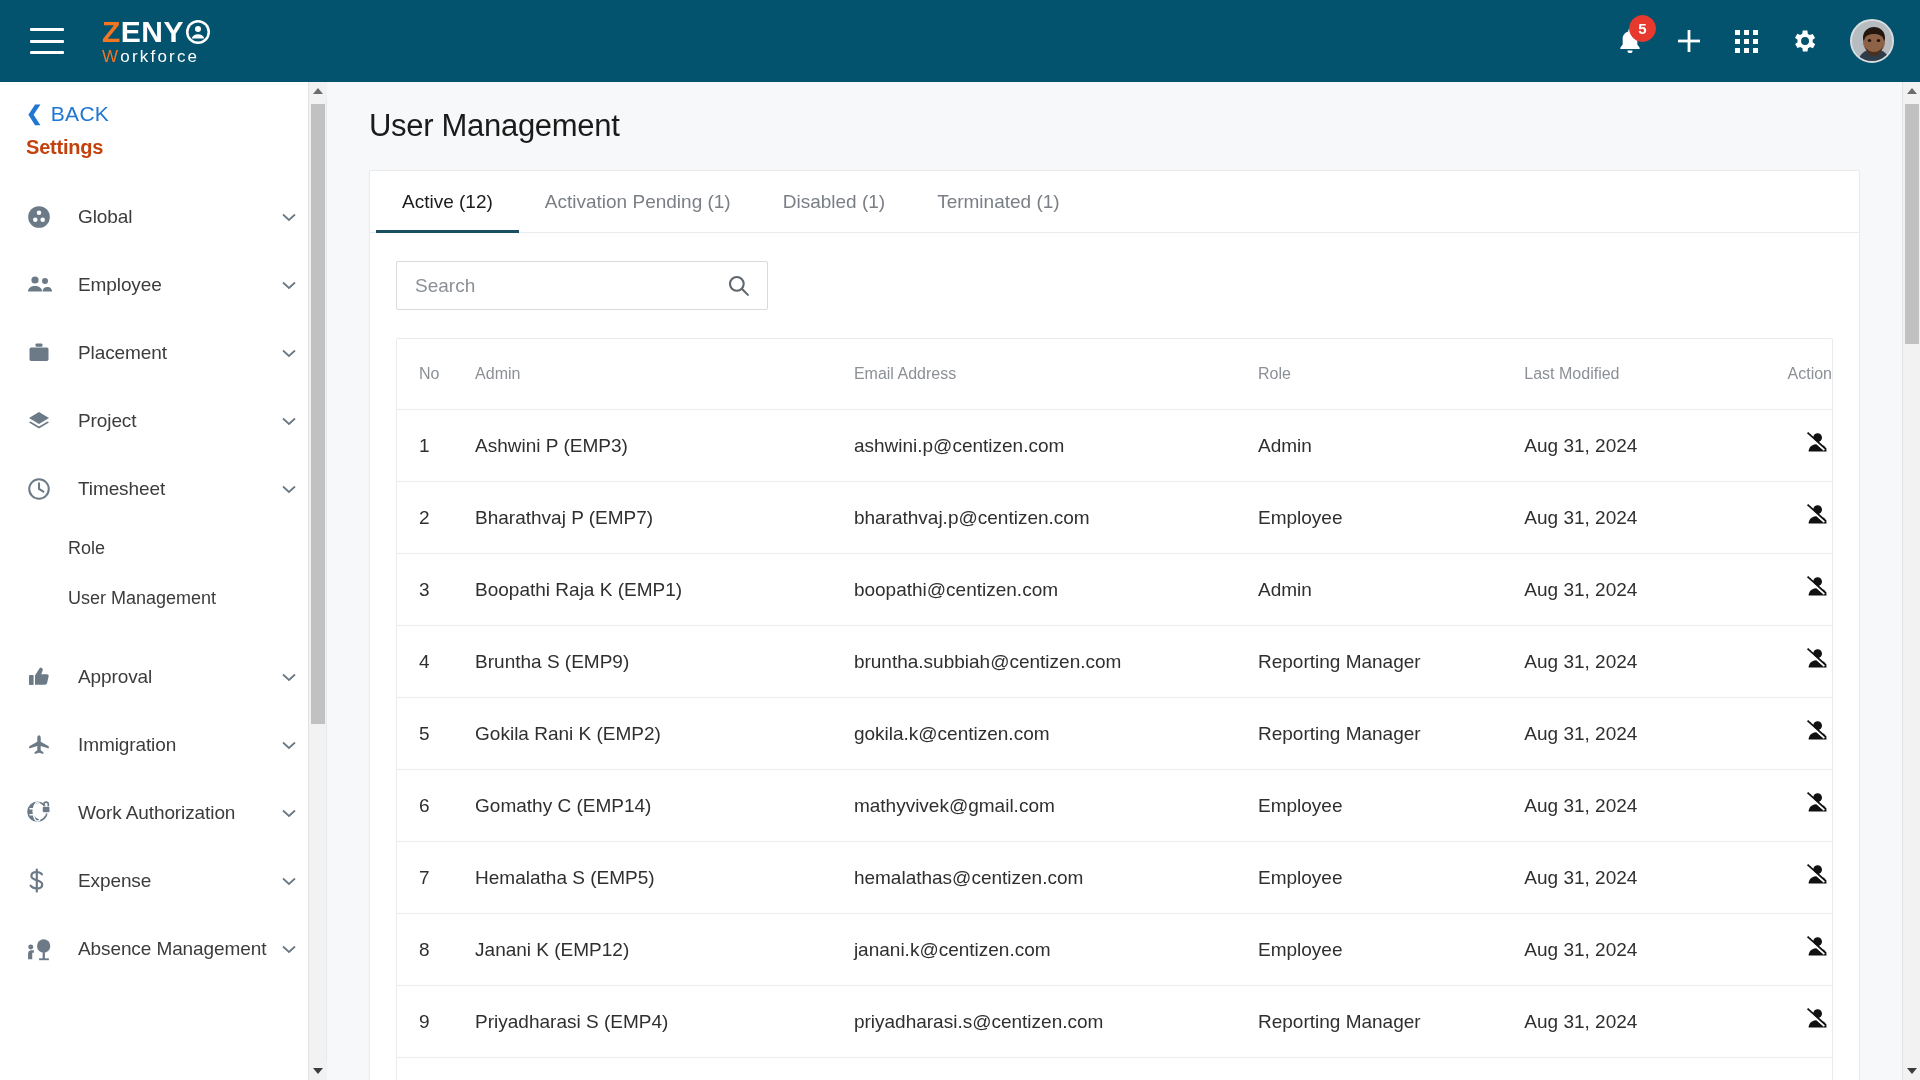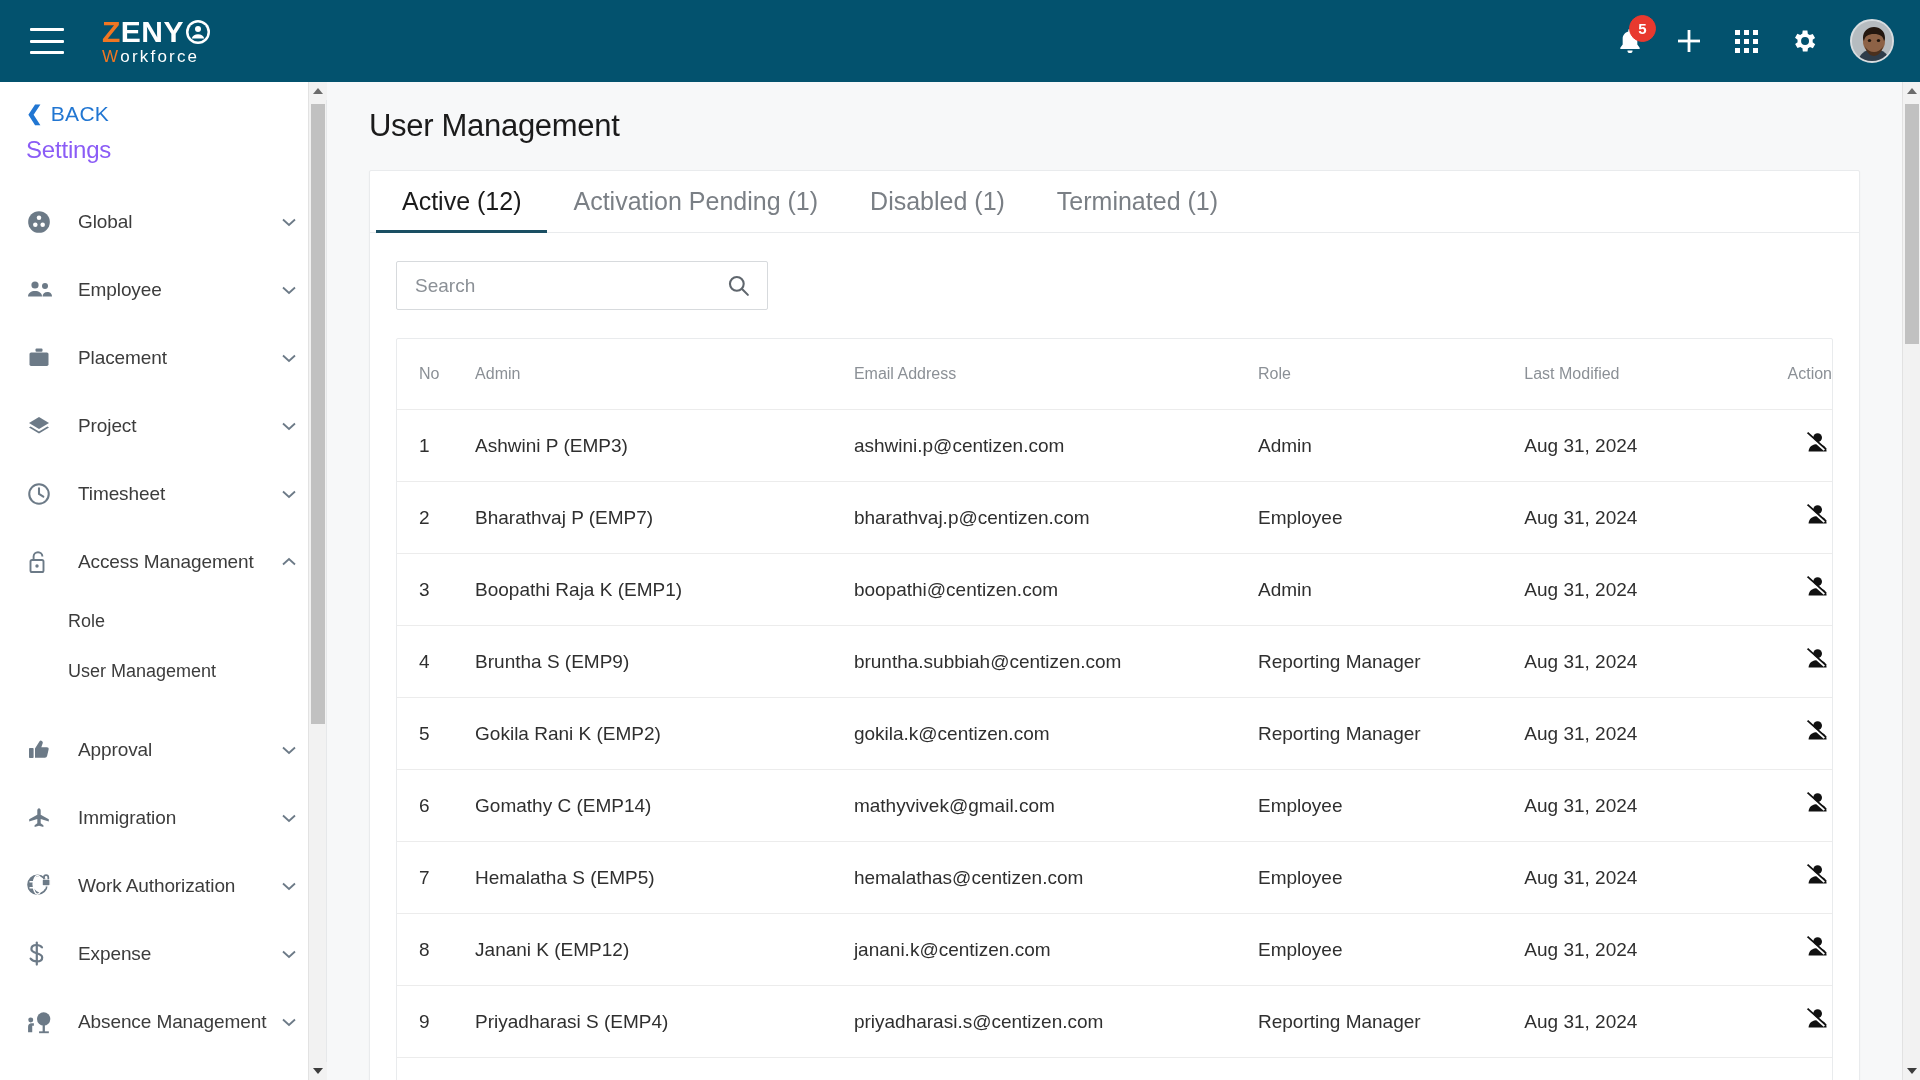--- a/index.html
+++ b/index.html
@@ -63,21 +63,21 @@
     display: flex; flex-direction: column;
     border-right: 1px solid #e6e8ea;
   }
   .side-scroll {
     flex: 1; overflow: hidden; position: relative;
     padding: 0 0 0 0;
   }
   .back-row { display: flex; align-items: center; gap: 8px; padding: 20px 0 0 26px; cursor: pointer; }
   .back-chevron { color: #2176d2; font-size: 20px; font-weight: bold; line-height: 1; transform: translateY(-1px); }
   .back-text { color: #2176d2; font-size: 21px; letter-spacing: 0.3px; }
-  .settings-title { font-size: 24px; color: #8b5cf6; font-weight: 400; padding: 10px 0 0 26px; letter-spacing: -0.2px; }
+  .settings-title { font-size: 20px; color: #c2410c; font-weight: 700; padding: 10px 0 0 26px; letter-spacing: -0.2px; }
 
   .nav { margin-top: 24px; }
   .nav-item {
     display: flex; align-items: center;
     height: 68px; padding: 0 26px 0 26px;
     cursor: pointer;
   }
   .nav-ico { width: 32px; min-width: 32px; display: flex; align-items: center; justify-content: flex-start; color: #6c7a87; }
   .nav-label { flex: 1; font-size: 19px; color: #3c3c3c; margin-left: 20px; letter-spacing: -0.1px; }
   .chev { width: 22px; height: 22px; color: #6c7a87; display: flex; align-items: center; justify-content: center; }
@@ -100,21 +100,21 @@
     padding: 0 18px 0 0;
   }
   .main-inner { padding: 26px 42px 0 42px; height: 100%; }
   .page-title { font-size: 31px; color: #1b1b1b; font-weight: 400; margin-bottom: 26px; letter-spacing: -0.3px; }
 
   .card { background: #ffffff; border: 1px solid #e9ebed; border-radius: 2px; box-shadow: 0 1px 2px rgba(0,0,0,0.04); }
 
   .tabs { display: flex; align-items: stretch; border-bottom: 1px solid #e9ebed; height: 62px; padding-left: 6px; }
   .tab {
     display: flex; align-items: center; padding: 0 26px;
-    font-size: 25px; color: #7a7f85; cursor: pointer;
+    font-size: 19px; color: #7a7f85; cursor: pointer;
     position: relative;
   }
   .tab.active { color: #1b1b1b; }
   .tab.active::after {
     content: ""; position: absolute; left: 0; right: 0; bottom: -1px;
     height: 3px; background: #1a4f63;
   }
 
   .tab-body { padding: 28px 26px 0 26px; }
   .search-wrap {
@@ -338,35 +338,20 @@
               </svg>
             </span>
             <span class="nav-label">Timesheet</span>
             <span class="chev">
               <svg width="20" height="20" viewBox="0 0 20 20" fill="none" stroke="#6c7a87" stroke-width="1.8">
                   <path d="M4 7.5 L10 13 L16 7.5"></path>
                 </svg>
             </span>
           </div>
 
-          <div class="nav-item">
-            <span class="nav-ico">
-              <svg width="24" height="26" viewBox="0 0 22 26" fill="none" stroke="#6c7a87" stroke-width="1.9">
-                <rect x="3.5" y="11" width="13" height="12" rx="1.6"></rect>
-                <path d="M6.6 11 V7.6 a4.4 4.4 0 0 1 8.8 0"></path>
-                <circle cx="10" cy="17" r="1.7" fill="#6c7a87" stroke="none"></circle>
-              </svg>
-            </span>
-            <span class="nav-label">Access Management</span>
-            <span class="chev">
-              <svg width="20" height="20" viewBox="0 0 20 20" fill="none" stroke="#6c7a87" stroke-width="1.8">
-                  <path d="M4 12.5 L10 7 L16 12.5"></path>
-                </svg>
-            </span>
-          </div>
 
           <div class="sub-item">
             <span>Role</span>
           </div>
           <div class="sub-item">
             <span>User Management</span>
           </div>
 
           <div class="nav-item" style="margin-top:20px;">
             <span class="nav-ico">

